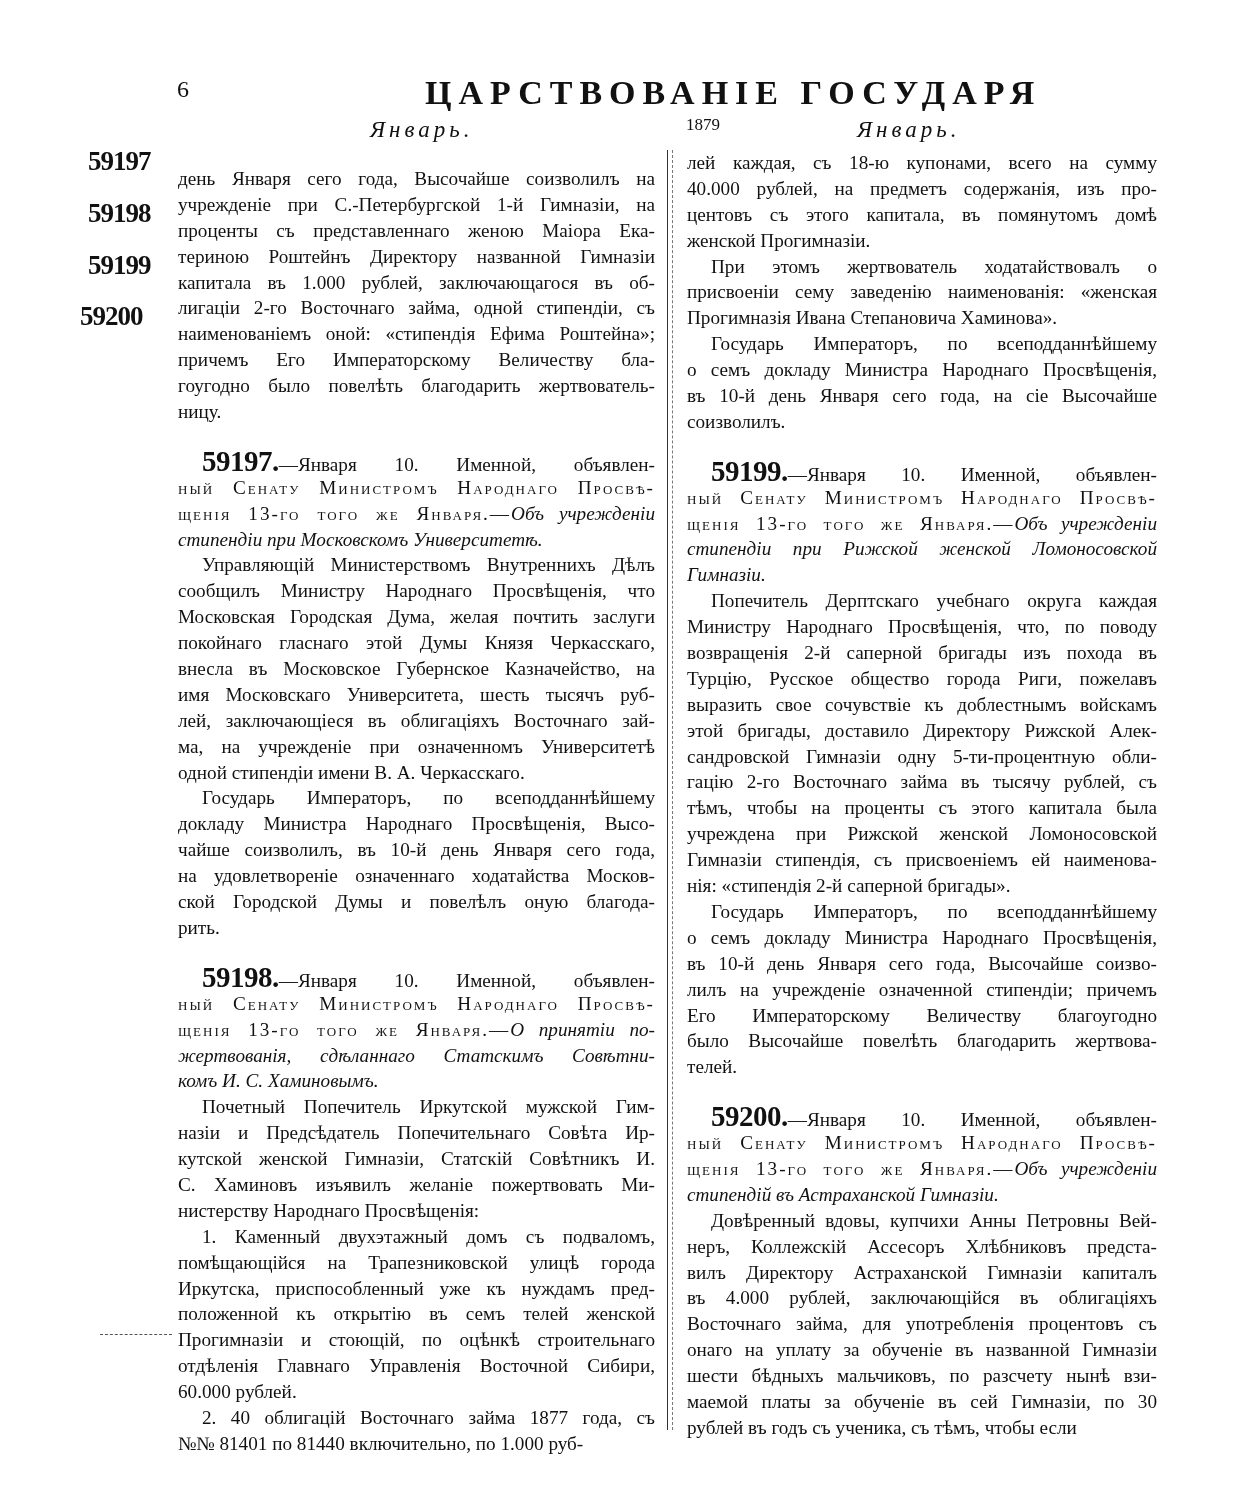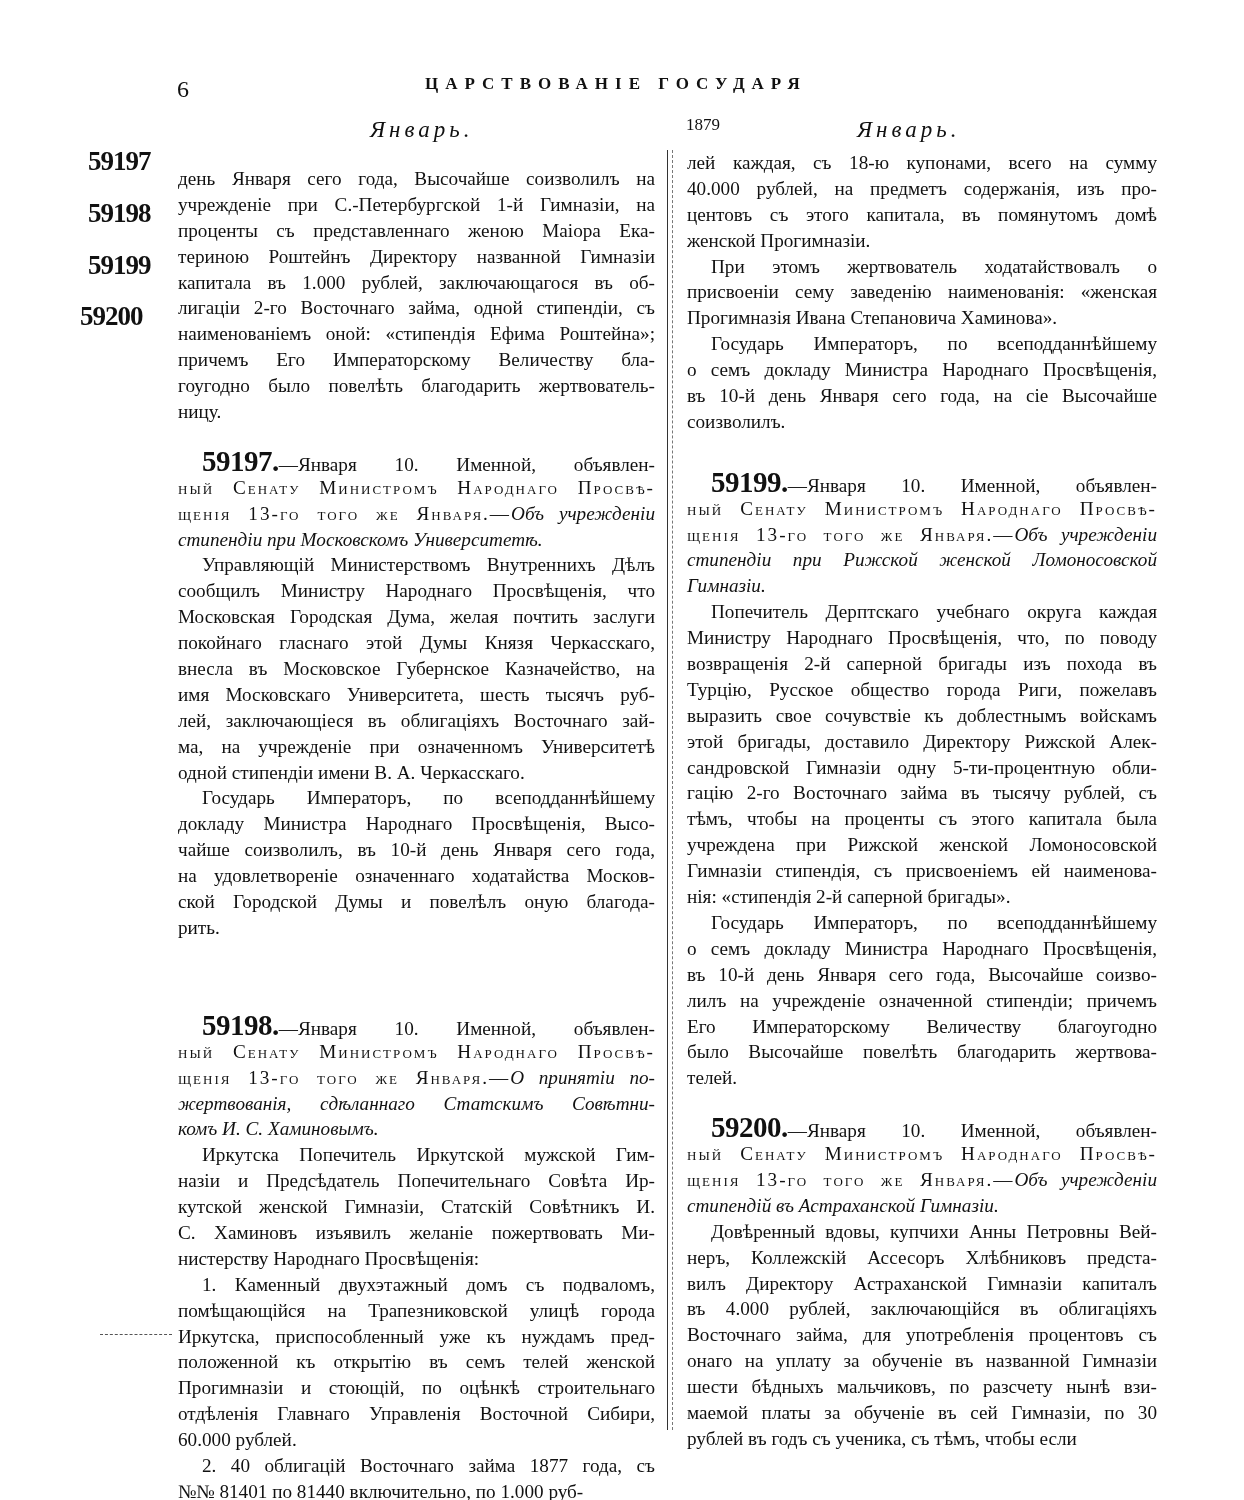--- a/index.html
+++ b/index.html
@@ -3,21 +3,21 @@
 <meta charset="utf-8">
 <style>
   html, body { margin: 0; padding: 0; background: #ffffff; }
   body {
     width: 1244px; height: 1500px; position: relative; overflow: hidden;
     font-family: "Liberation Serif", "DejaVu Serif", serif;
     color: #111111;
   }
   .page-number { position: absolute; left: 177px; top: 76px; font-size: 24px; }
   .running-title {
-    position: absolute; left: 425px; top: 74px; font-size: 17px; font-weight: bold;
+    position: absolute; left: 425px; top: 74px; font-size: 34px; font-weight: bold;
     letter-spacing: 7px;
   }
   .month-left, .month-right {
     position: absolute; top: 117px; font-size: 23px; font-style: italic; letter-spacing: 4px;
   }
   .month-left { left: 370px; }
   .month-right { left: 857px; }
   .year { position: absolute; left: 645px; top: 115px; font-size: 17px; margin-left: 41px; }
 
   .col { position: absolute; font-size: 19.2px; line-height: 25.9px; }
@@ -92,28 +92,28 @@
     <div>
       <span class="line indent ">Государь Императоръ, по всеподданнѣйшему</span>
       <span class="line ">докладу Министра Народнаго Просвѣщенія, Высо-</span>
       <span class="line ">чайше соизволилъ, въ 10-й день Января сего года,</span>
       <span class="line ">на удовлетвореніе означеннаго ходатайства Москов-</span>
       <span class="line ">ской Городской Думы и повелѣлъ оную благода-</span>
       <span class="line last">рить.</span>
     </div>
     <span class="spacer"></span>
     <div>
-      <span class="line indent-head" style="padding-left: 24px; margin-top: 48px;"><span class="num-head">59198.</span><span>—Января 10. Именной, объявлен-</span></span>
+      <span class="line indent-head" style="padding-left: 24px;"><span class="num-head">59198.</span><span>—Января 10. Именной, объявлен-</span></span>
       <span class="line indent-head sc">ный Сенату Министромъ Народнаго Просвѣ-</span>
       <span class="line indent-head"><span class="sc">щенія 13-го того же Января.—</span><span class="ital">О принятіи по-</span></span>
       <span class="line indent-head ital">жертвованія, сдѣланнаго Статскимъ Совѣтни-</span>
       <span class="line indent-head last ital">комъ И. С. Хаминовымъ.</span>
     </div>
     <div>
-      <span class="line indent ">Иркутска Попечитель Иркутской мужской Гим-</span>
+      <span class="line indent ">Почетный Попечитель Иркутской мужской Гим-</span>
       <span class="line ">назіи и Предсѣдатель Попечительнаго Совѣта Ир-</span>
       <span class="line ">кутской женской Гимназіи, Статскій Совѣтникъ И.</span>
       <span class="line ">С. Хаминовъ изъявилъ желаніе пожертвовать Ми-</span>
       <span class="line last">нистерству Народнаго Просвѣщенія:</span>
     </div>
     <div>
       <span class="line indent ">1. Каменный двухэтажный домъ съ подваломъ,</span>
       <span class="line ">помѣщающійся на Трапезниковской улицѣ города</span>
       <span class="line ">Иркутска, приспособленный уже къ нуждамъ пред-</span>
       <span class="line ">положенной къ открытію въ семъ телей женской</span>
@@ -140,21 +140,21 @@
       <span class="line last">Прогимназія Ивана Степановича Хаминова».</span>
     </div>
     <div>
       <span class="line indent ">Государь Императоръ, по всеподданнѣйшему</span>
       <span class="line ">о семъ докладу Министра Народнаго Просвѣщенія,</span>
       <span class="line ">въ 10-й день Января сего года, на сіе Высочайше</span>
       <span class="line last">соизволилъ.</span>
     </div>
     <span class="spacer"></span>
     <div>
-      <span class="line indent-head" style="padding-left: 24px; margin-top: 11px;"><span class="num-head">59199.</span><span>—Января 10. Именной, объявлен-</span></span>
+      <span class="line indent-head" style="padding-left: 24px;"><span class="num-head">59199.</span><span>—Января 10. Именной, объявлен-</span></span>
       <span class="line indent-head sc">ный Сенату Министромъ Народнаго Просвѣ-</span>
       <span class="line indent-head"><span class="sc">щенія 13-го того же Января.—</span><span class="ital">Объ учрежденіи</span></span>
       <span class="line indent-head ital">стипендіи при Рижской женской Ломоносовской</span>
       <span class="line indent-head last ital">Гимназіи.</span>
     </div>
     <div>
       <span class="line indent ">Попечитель Дерптскаго учебнаго округа каждая</span>
       <span class="line ">Министру Народнаго Просвѣщенія, что, по поводу</span>
       <span class="line ">возвращенія 2-й саперной бригады изъ похода въ</span>
       <span class="line ">Турцію, Русское общество города Риги, пожелавъ</span>

